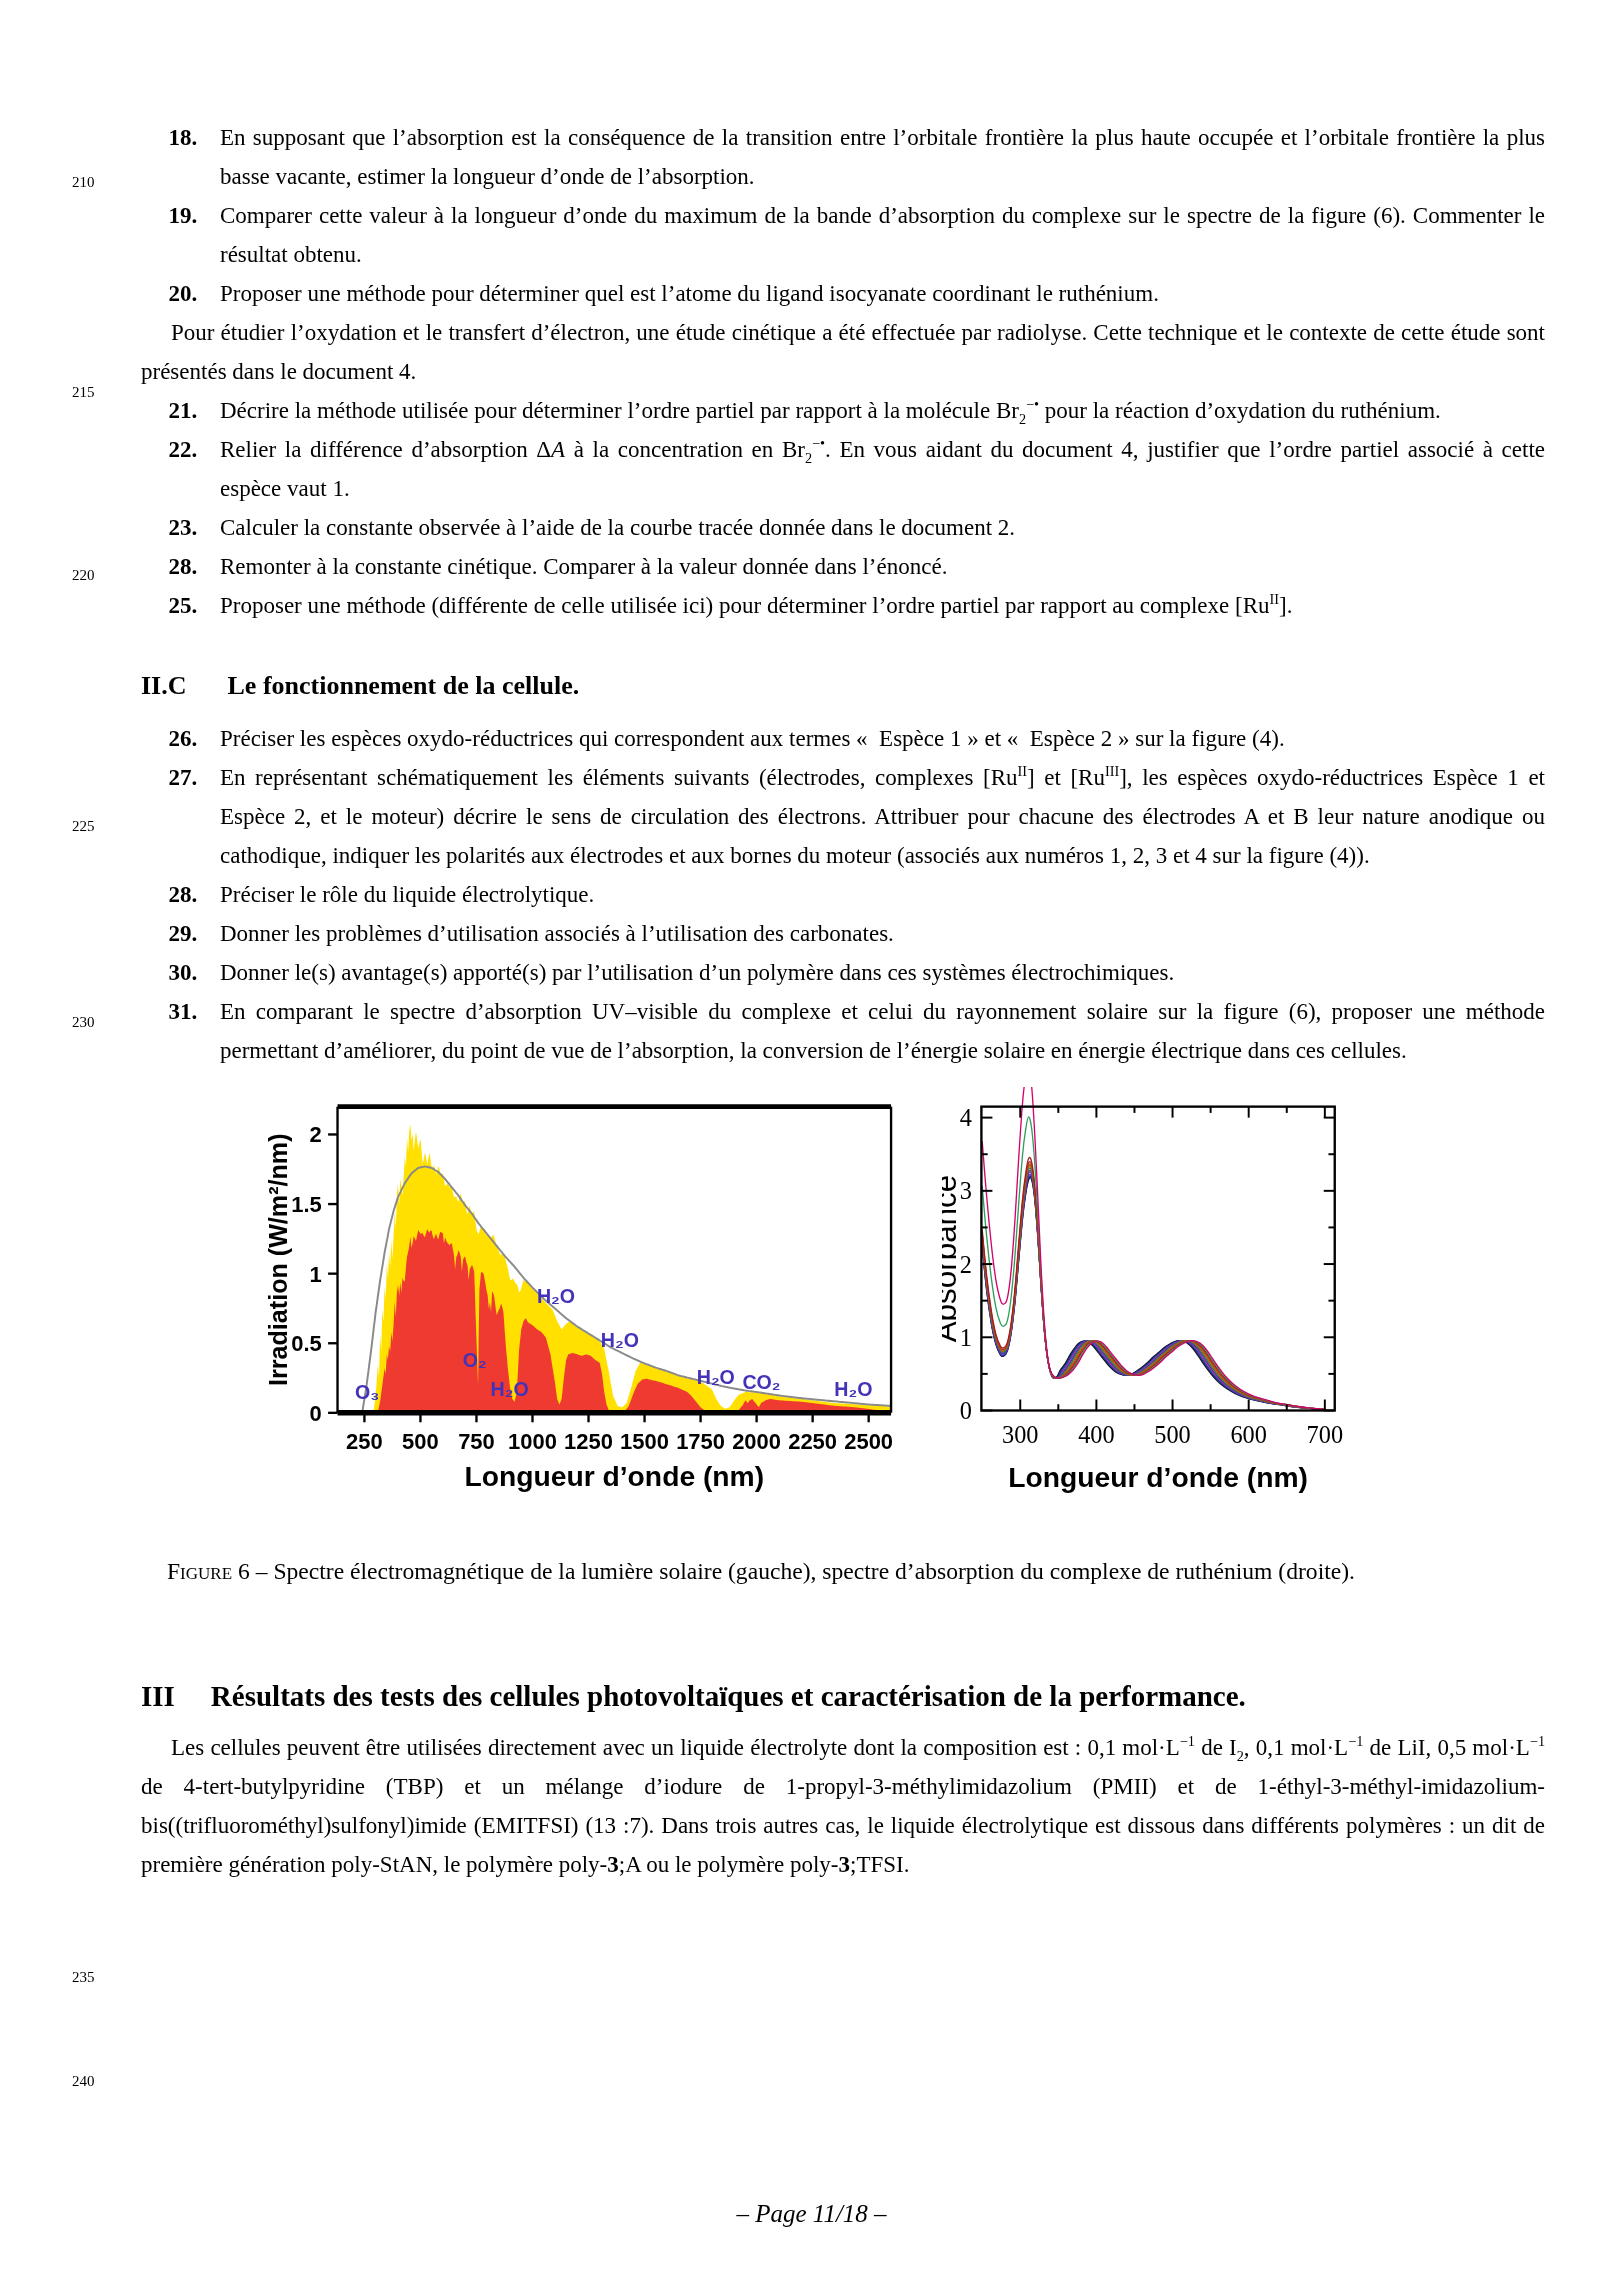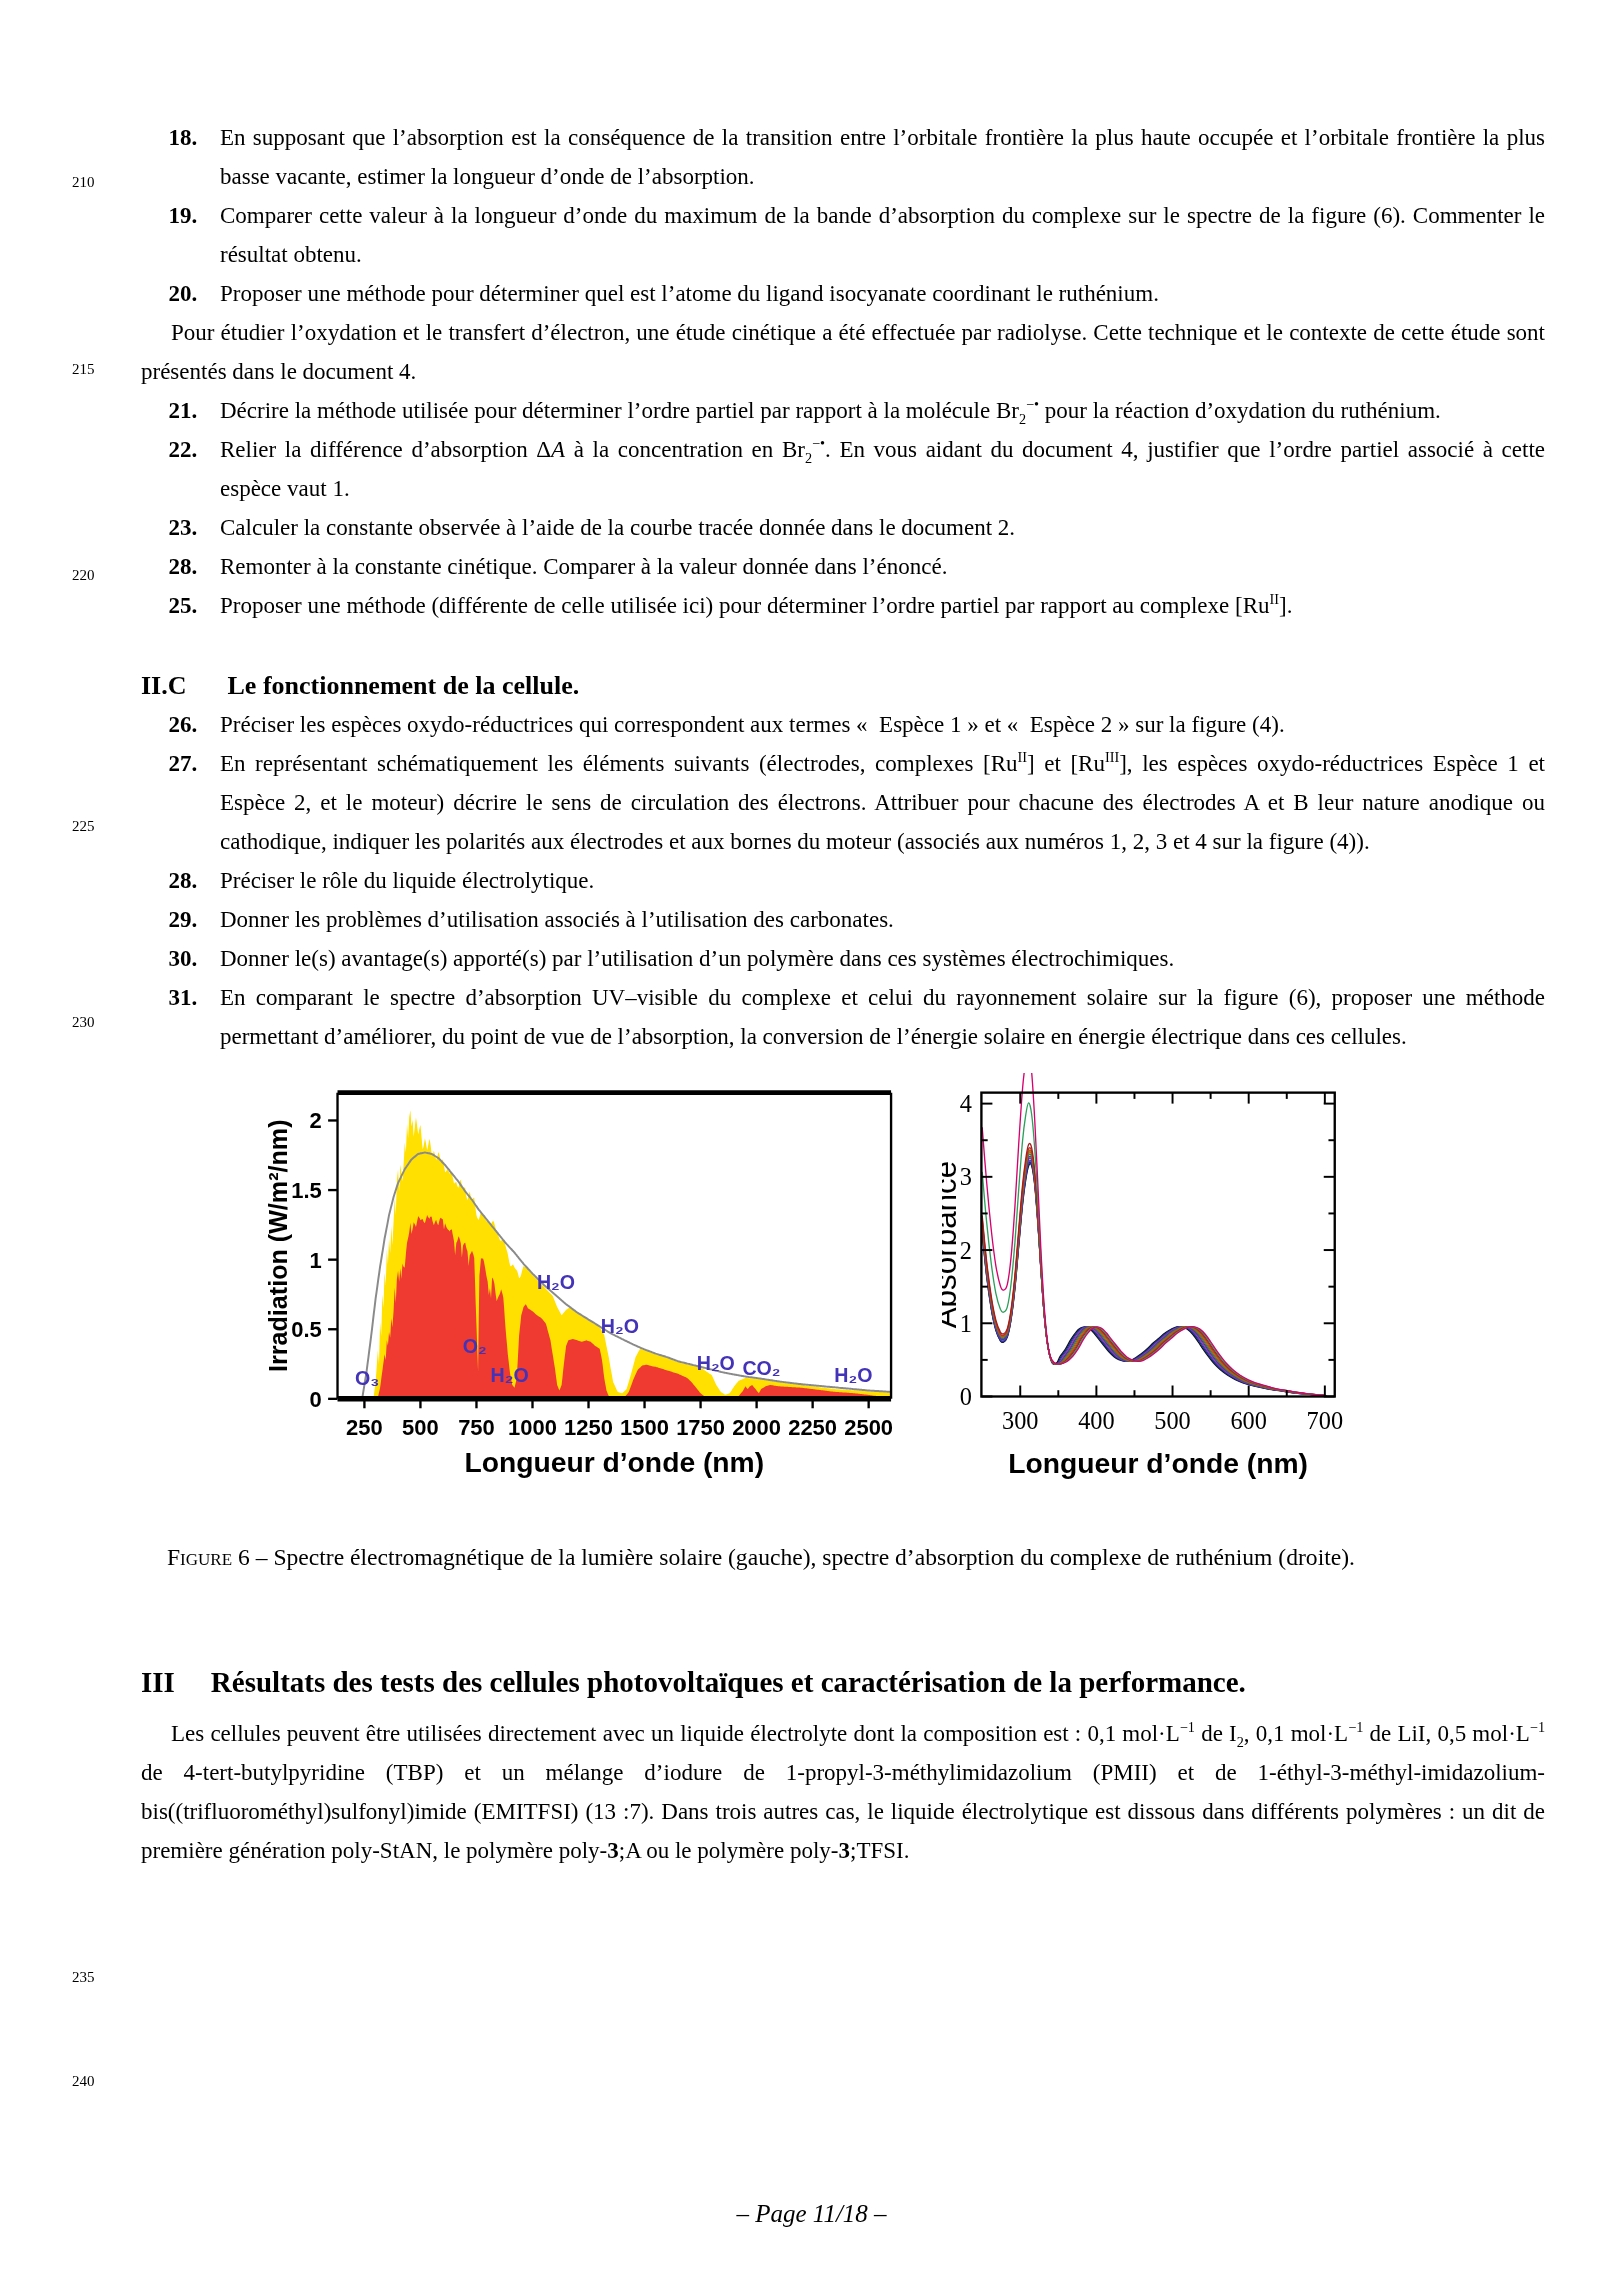--- a/index.html
+++ b/index.html
@@ -4,21 +4,21 @@
 <style>
   html,body{margin:0;padding:0;}
   body{
     width:1623px;height:2295px;background:#ffffff;color:#000;
     font-family:"Liberation Serif",serif;position:relative;overflow:hidden;
   }
   .content{position:absolute;left:141px;top:118px;width:1404px;}
   .q{position:relative;padding-left:79px;font-size:23px;line-height:39px;text-align:justify;}
   .q .num{position:absolute;left:27.5px;top:0;font-weight:bold;}
   .para{font-size:23px;line-height:39px;text-align:justify;text-indent:30px;}
-  .h2{margin-top:41px;font-weight:bold;font-size:26px;line-height:39px;}
+  .h2{margin-top:41px;margin-bottom:14px;font-weight:bold;font-size:26px;line-height:39px;}
   .h2 .hnum{display:inline-block;margin-right:41px;}
   .h1{margin-top:79px;margin-bottom:9.4px;font-weight:bold;font-size:29px;line-height:43px;}
   .h1 .hnum{display:inline-block;margin-right:36px;}
   sup{font-size:0.62em;vertical-align:super;line-height:0;}
   sub{font-size:0.62em;vertical-align:sub;line-height:0;}
   .figure-row{display:flex;margin-left:118px;margin-top:17.3px;gap:47px;}
   .caption{font-size:23.6px;line-height:49px;text-align:justify;margin-top:36px;}
   .sc{font-variant:small-caps;margin-left:26px;}
   .footer{position:absolute;top:2200px;left:0;width:100%;text-align:center;
     font-style:italic;font-size:25px;}
@@ -34,21 +34,21 @@
   .rt-xt{font-family:"Liberation Serif",serif;font-size:31px;text-anchor:middle;}
   .rt-yt{font-family:"Liberation Serif",serif;font-size:31px;text-anchor:end;}
   .rt-xlabel{font-family:"Liberation Sans",sans-serif;font-weight:bold;font-size:36px;text-anchor:middle;}
   .rt-ylabel{font-family:"Liberation Sans",sans-serif;font-size:40px;text-anchor:middle;}
 </style>
 </head>
 <body>
 
 <div>
     <span class="linenum" style="top: 174px;">210</span>
-    <span class="linenum" style="top: 361px;">215</span>
+    <span class="linenum" style="top: 384px;">215</span>
     <span class="linenum" style="top: 567px;">220</span>
     <span class="linenum" style="top: 818px;">225</span>
     <span class="linenum" style="top: 1014px;">230</span>
     <span class="linenum" style="top: 1969px; text-align: center;">235</span>
     <span class="linenum" style="top: 2073px;">240</span>
   </div>
 
 <div class="content">
   <div>
       <div class="q"><span class="num">18.</span><span>En supposant que l’absorption est la conséquence de la transition entre l’orbitale frontière la plus haute occupée et l’orbitale frontière la plus basse vacante, estimer la longueur d’onde de l’absorption.</span></div>

